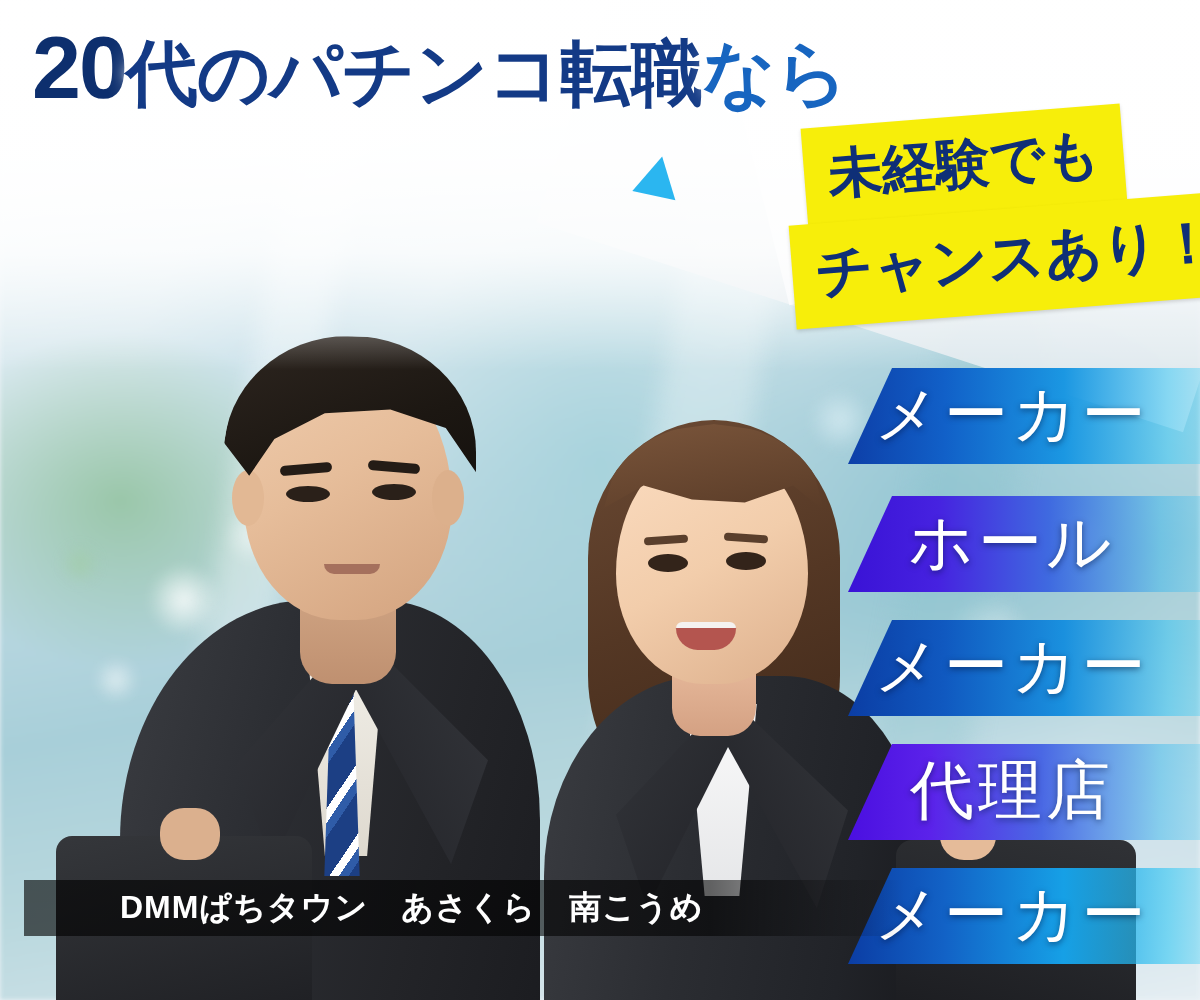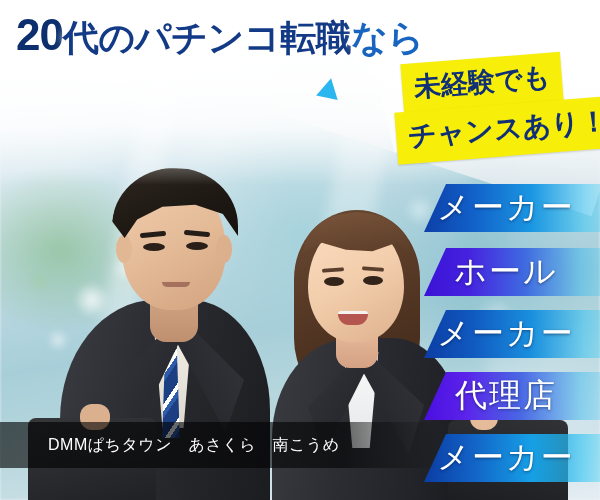--- a/index.html
+++ b/index.html
@@ -317,26 +317,27 @@
   }
   .cat-1 { top: 184px; background: linear-gradient(90deg, #0d3fa8 0%, #1160c8 26%, #1b97e2 58%, rgba(60,200,245,.55) 86%, rgba(90,215,248,.30) 100%); }
   .cat-2 { top: 248px; background: linear-gradient(90deg, #3a12d6 0%, #4622e0 24%, #3f6ae0 54%, rgba(70,185,235,.55) 84%, rgba(100,215,245,.28) 100%); }
   .cat-3 { top: 310px; background: linear-gradient(90deg, #0b3da4 0%, #1059c0 26%, #1a90de 58%, rgba(55,195,242,.55) 86%, rgba(90,215,248,.30) 100%); }
   .cat-4 { top: 372px; background: linear-gradient(90deg, #4a0fe0 0%, #5b22ea 22%, #4a68e4 52%, rgba(75,190,238,.55) 84%, rgba(105,215,246,.28) 100%); }
   .cat-5 { top: 434px; background: linear-gradient(90deg, #0b3da4 0%, #1262c6 26%, #16a0e6 58%, rgba(50,200,244,.6) 86%, rgba(95,218,250,.32) 100%); }
 
   
   .caption-bar {
     position: absolute;
-    left: 0; bottom: 32px;
+    left: 12px; bottom: 32px;
     width: 440px;
-    height: 46px;
+    height: 28px;
     background: linear-gradient(90deg, rgba(0,0,0,.62) 0%, rgba(0,0,0,.58) 78%, rgba(0,0,0,0) 100%);
     display: flex;
     align-items: center;
+    font-weight: bold;
   }
   .caption-text {
     color: #ffffff;
     font-size: 16px;
     padding-left: 48px;
     letter-spacing: .5px;
     white-space: nowrap;
   }
 </style>
 </head>

